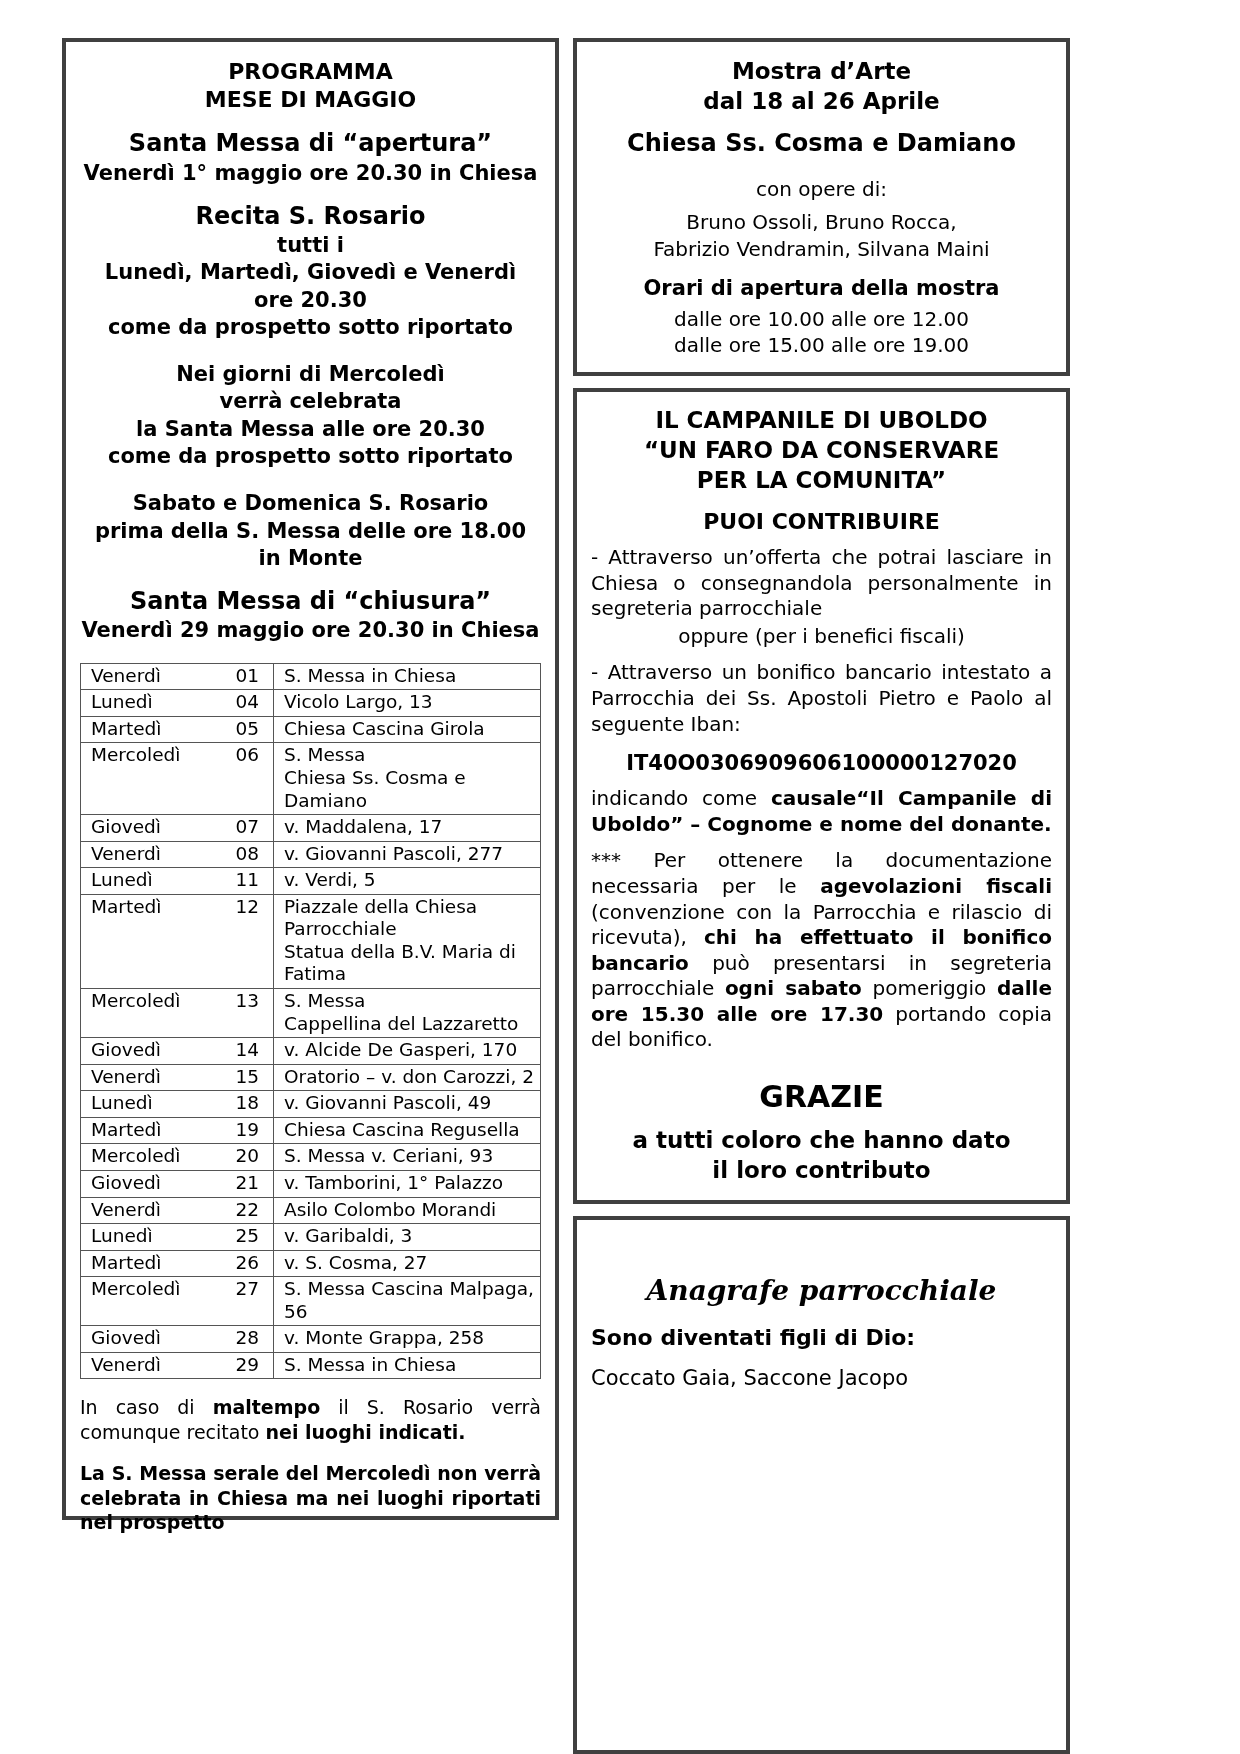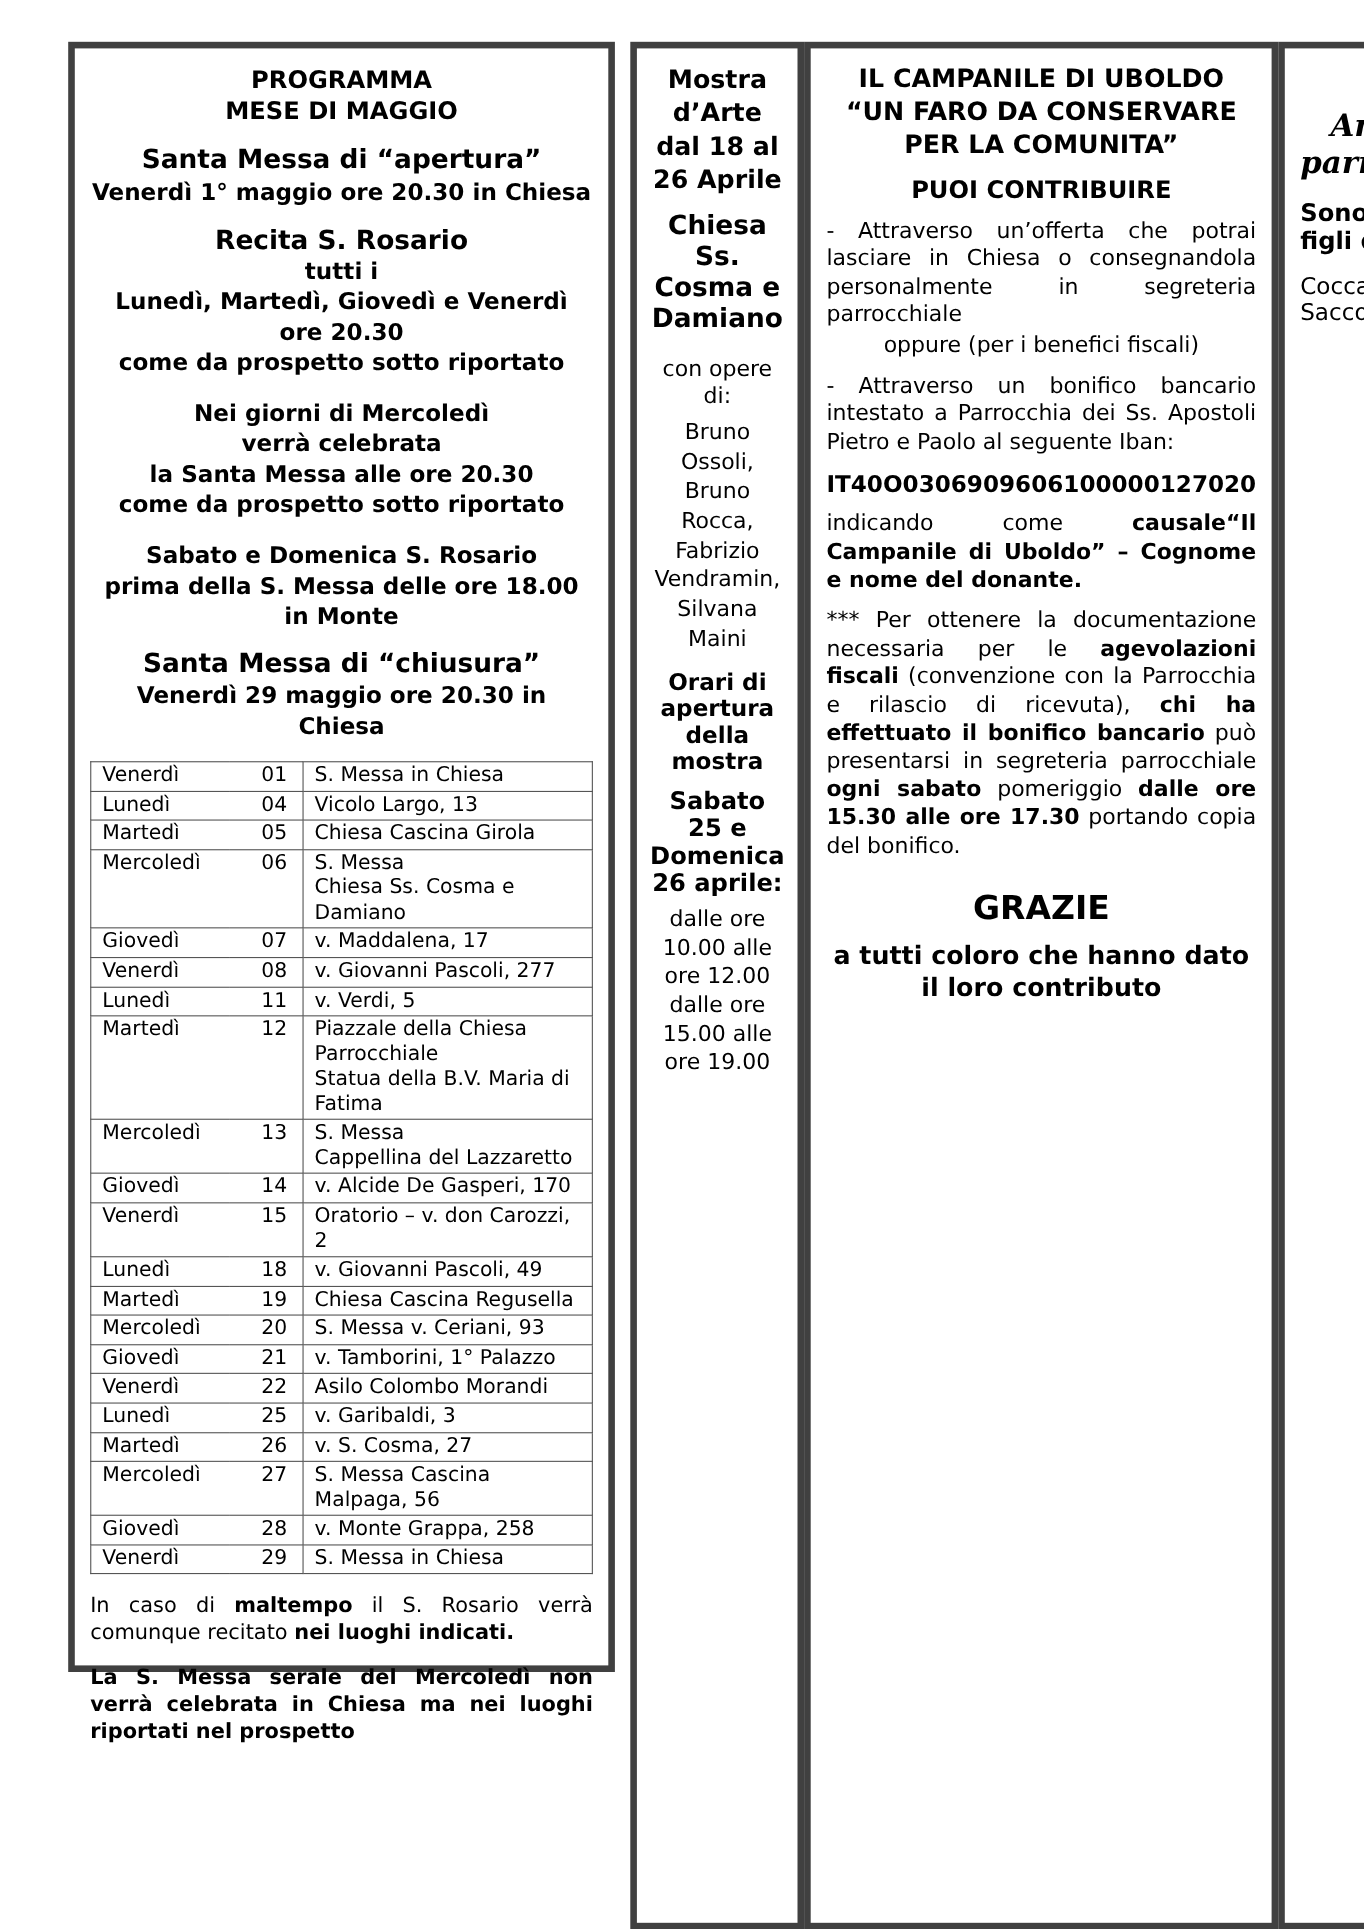--- a/index.html
+++ b/index.html
@@ -25,24 +25,25 @@
     box-sizing: border-box;
   }
   .col-left {
     width: 497px;
     flex: 0 0 497px;
   }
   .col-right {
     width: 497px;
     flex: 0 0 497px;
     display: flex;
-    flex-direction: row;
+    flex-direction: column;
+    gap: 12px;
   }
   .box {
-    border: 6px solid #404040;
+    border: 4px solid #404040;
     box-sizing: border-box;
     background: #fff;
   }
   .box-left {
     height: 1482px;
     padding: 16px 14px 10px 14px;
   }
   .box-mostra {
     padding: 14px 12px 14px 12px;
   }
@@ -439,21 +440,20 @@
         <div>Mostra d’Arte</div>
         <div>dal 18 al 26 Aprile</div>
       </div>
       <div class="m-church">Chiesa Ss. Cosma e Damiano</div>
       <div class="m-con">con opere di:</div>
       <div class="m-artists">
         <div>Bruno Ossoli, Bruno Rocca,</div>
         <div>Fabrizio Vendramin, Silvana Maini</div>
       </div>
       <div class="m-orari">Orari di apertura della mostra</div>
-      <div class="m-days">Sabato 25 e Domenica 26 aprile:</div>
       <div class="m-hours">
         <div>dalle ore 10.00 alle ore 12.00</div>
         <div>dalle ore 15.00 alle ore 19.00</div>
       </div>
     </div>
 
     <div class="box box-campanile">
       <div class="cp-title">
         <div>IL CAMPANILE DI UBOLDO</div>
         <div>“UN FARO DA CONSERVARE</div>

